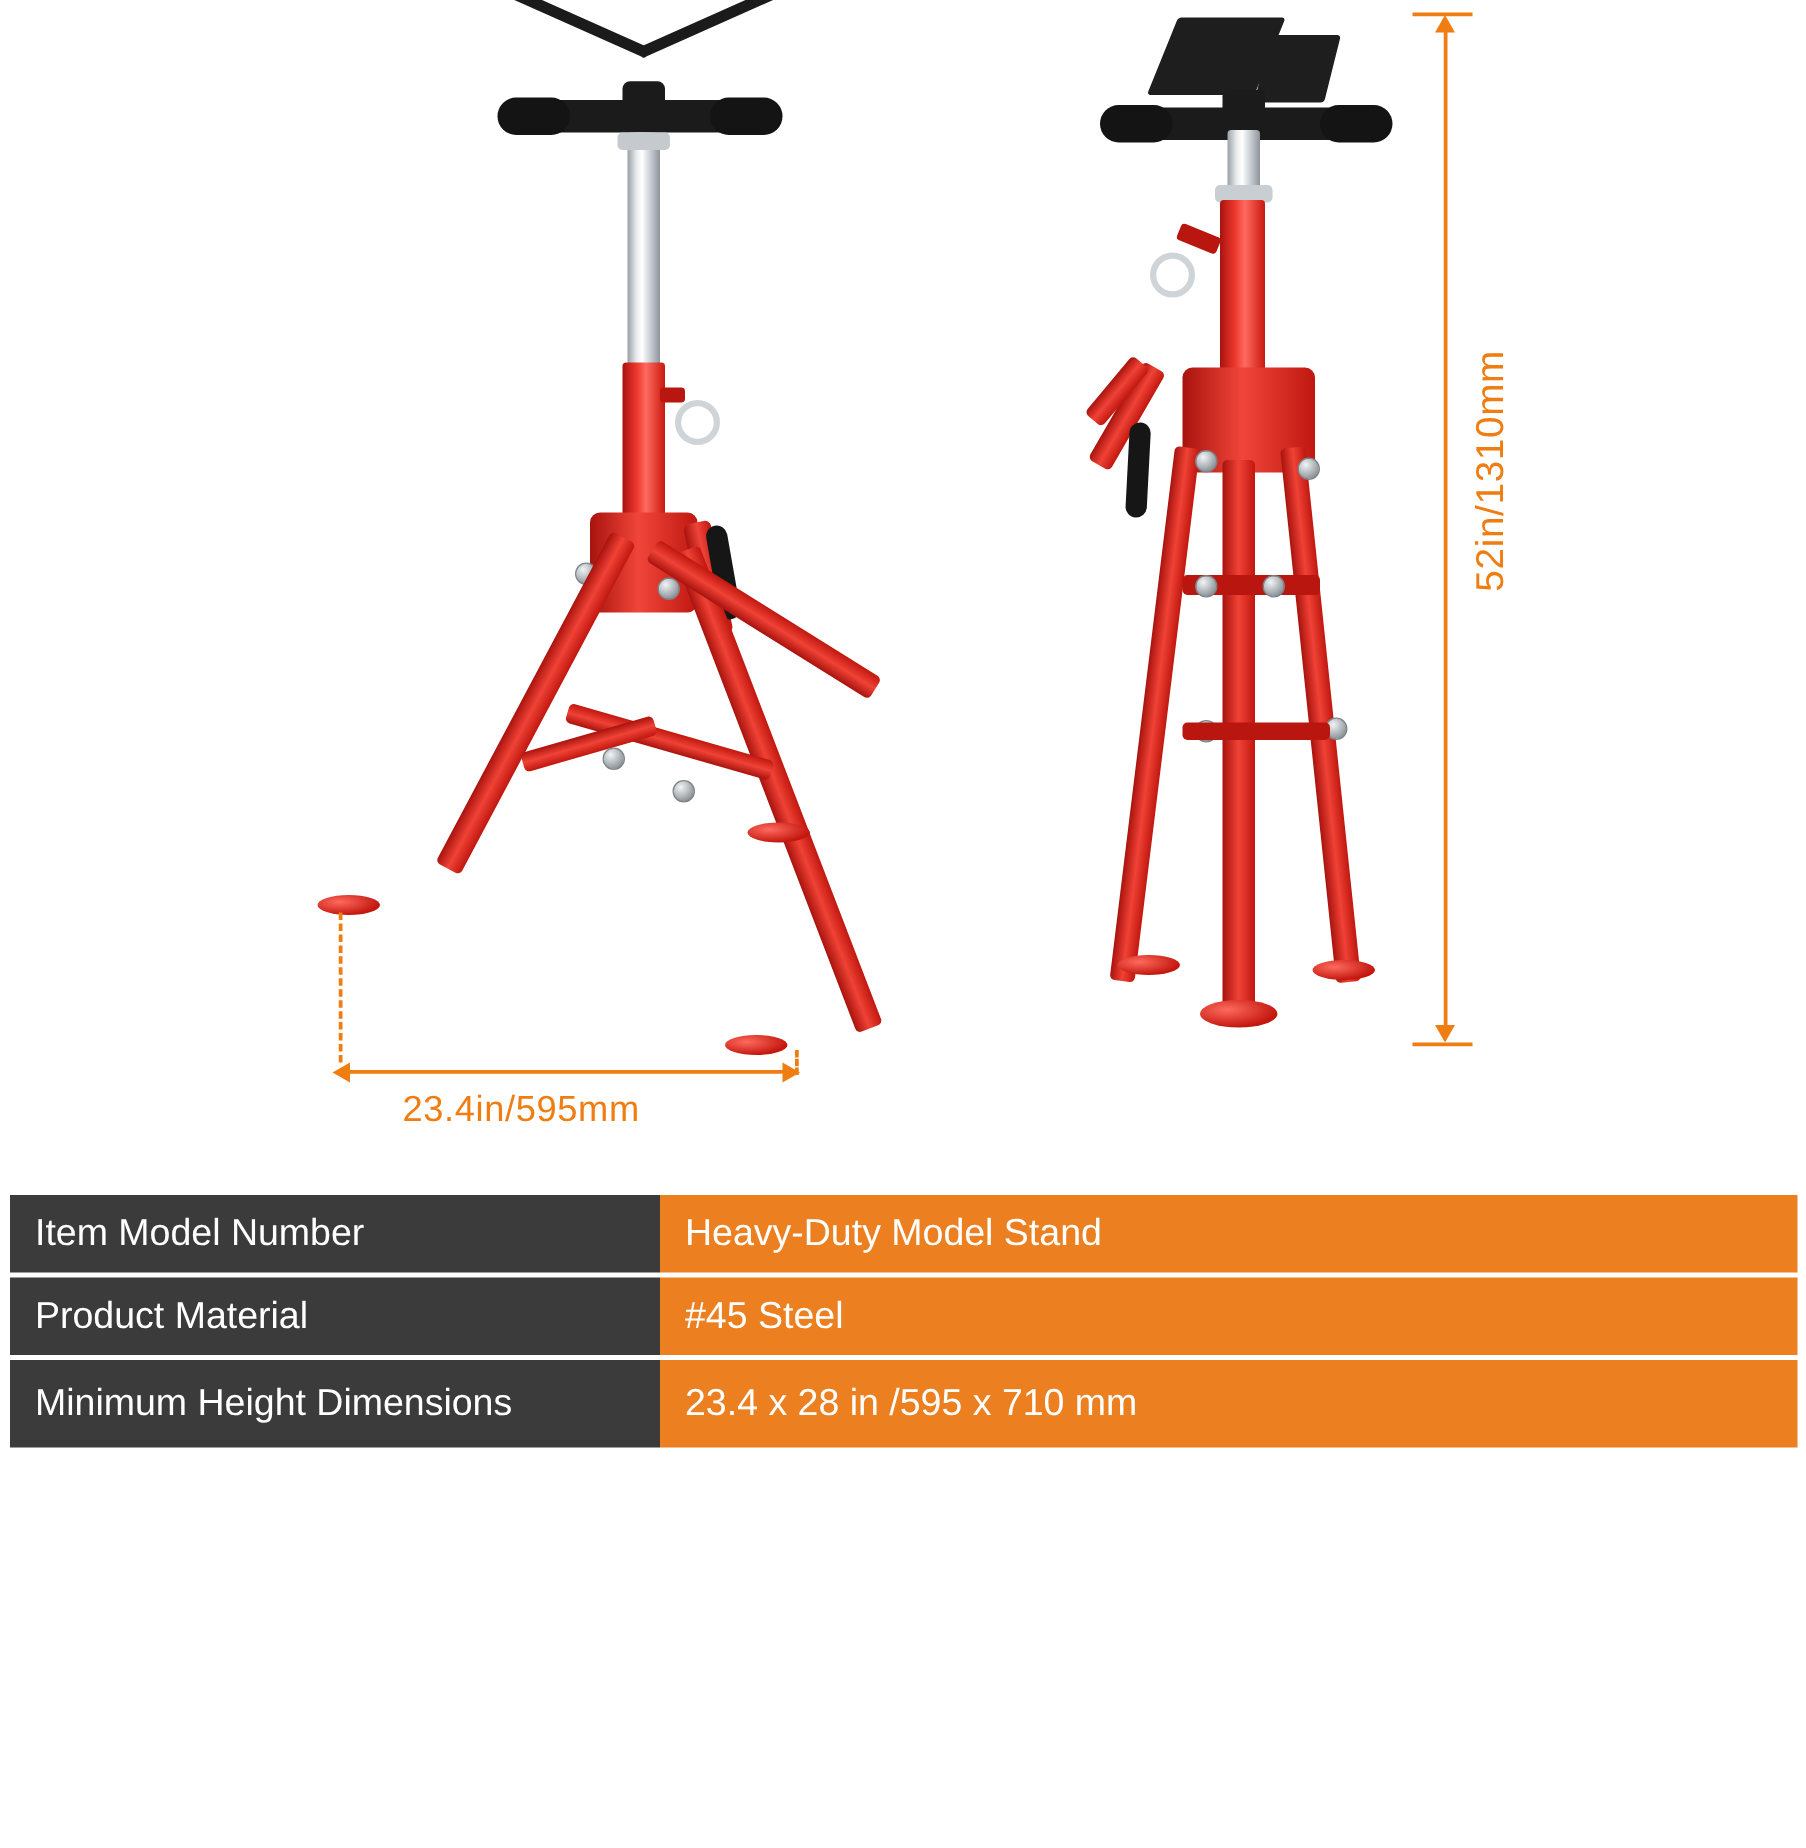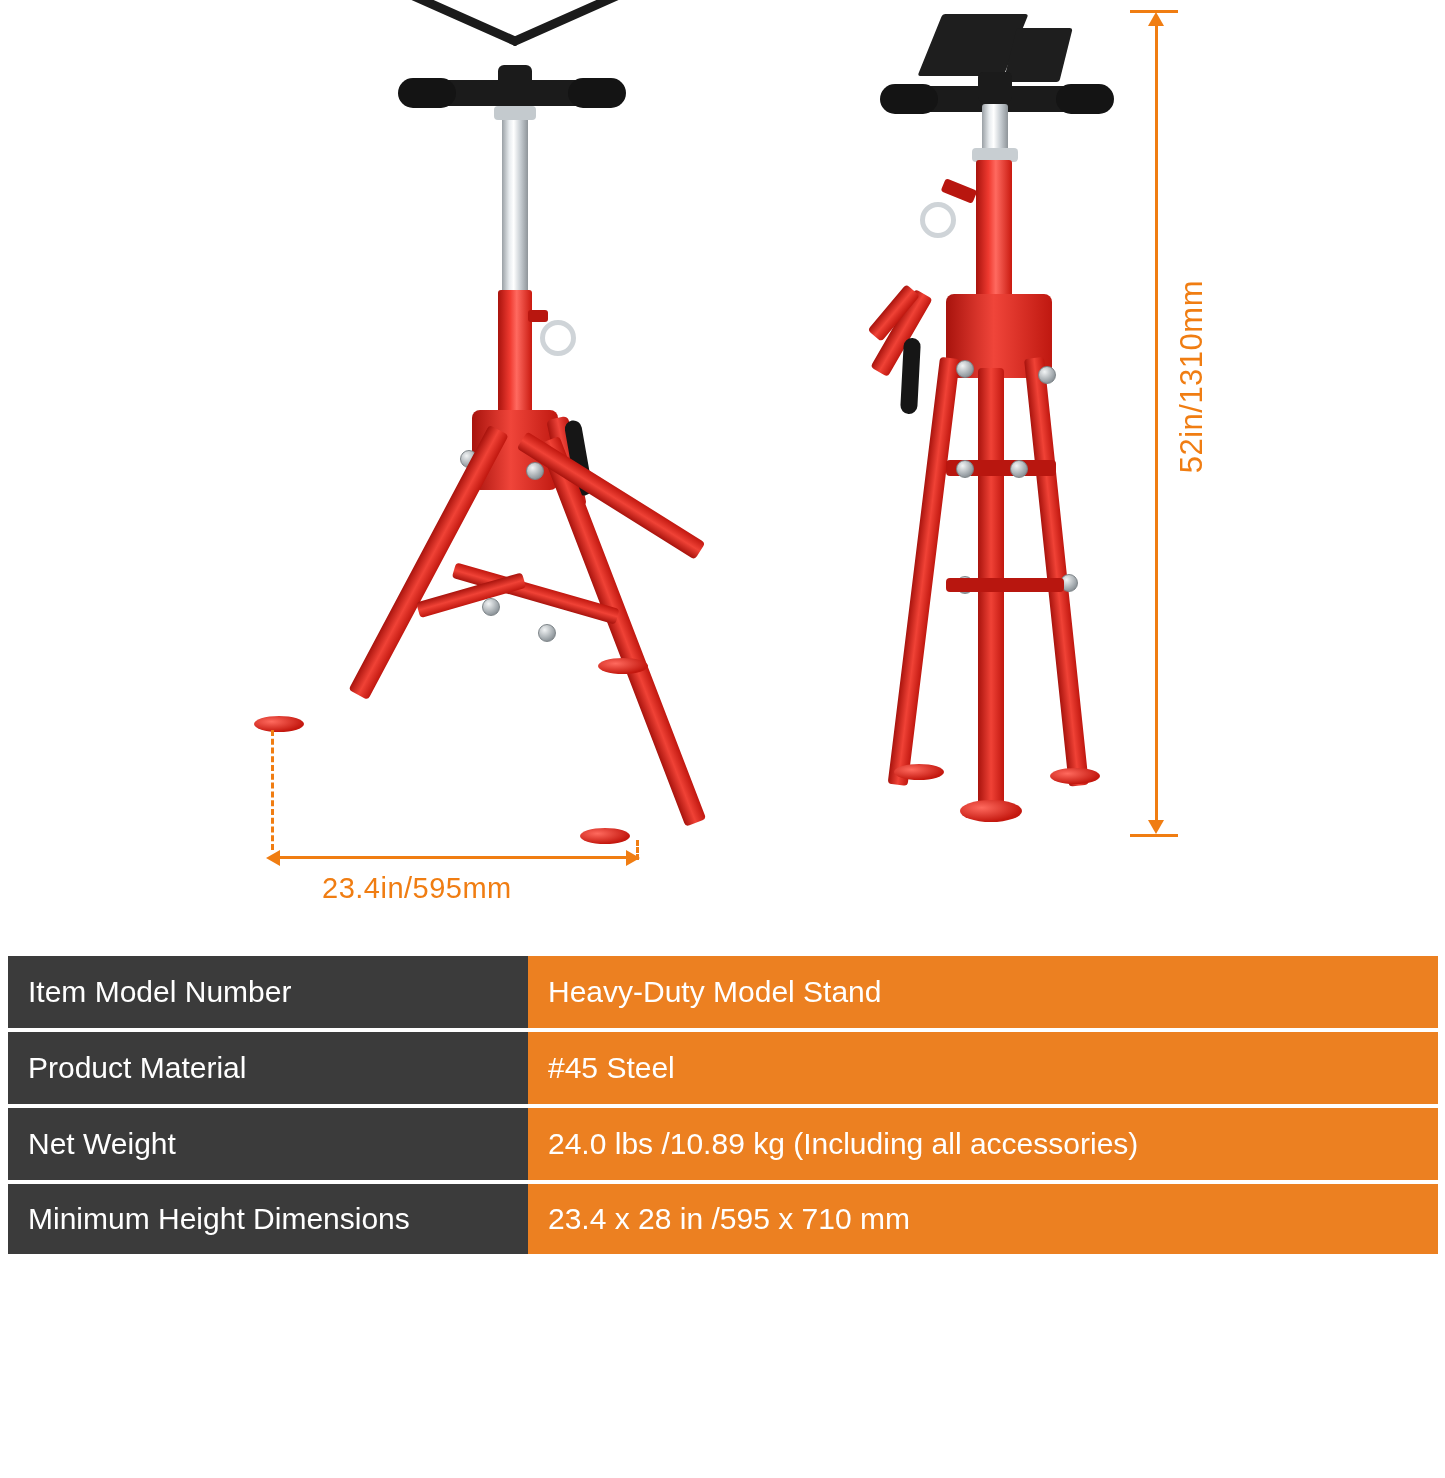--- a/index.html
+++ b/index.html
@@ -172,21 +172,21 @@
   
   .spec-table {
     position: absolute;
     left: 8px;
     top: 952px;
     width: 1430px;
     border-collapse: separate;
     border-spacing: 0 4px;
     table-layout: fixed;
   }
-  .spec-table tr { height: 72px; }
+  .spec-table tr { height: 62px; }
   .spec-table td {
     vertical-align: middle;
     padding: 0 20px;
     font-size: 30px;
   }
   .spec-label {
     width: 480px;
     background: #3b3b3b;
     color: #ffffff;
     font-size: 30px;
@@ -314,24 +314,20 @@
   <table class="spec-table">
     <tbody>
       <tr>
         <td class="spec-label">Item Model Number</td>
         <td class="spec-value">Heavy-Duty Model Stand</td>
       </tr>
       <tr>
         <td class="spec-label">Product Material</td>
         <td class="spec-value">#45 Steel</td>
       </tr>
-      <tr>
-        <td class="spec-label">Net Weight</td>
-        <td class="spec-value">24.0 lbs /10.89 kg (Including all accessories)</td>
-      </tr>
       <tr class="tight">
         <td class="spec-label">Minimum Height Dimensions</td>
         <td class="spec-value">23.4 x 28 in /595 x 710 mm</td>
       </tr>
     </tbody>
   </table>
 
 </div>
 
 </body></html>

